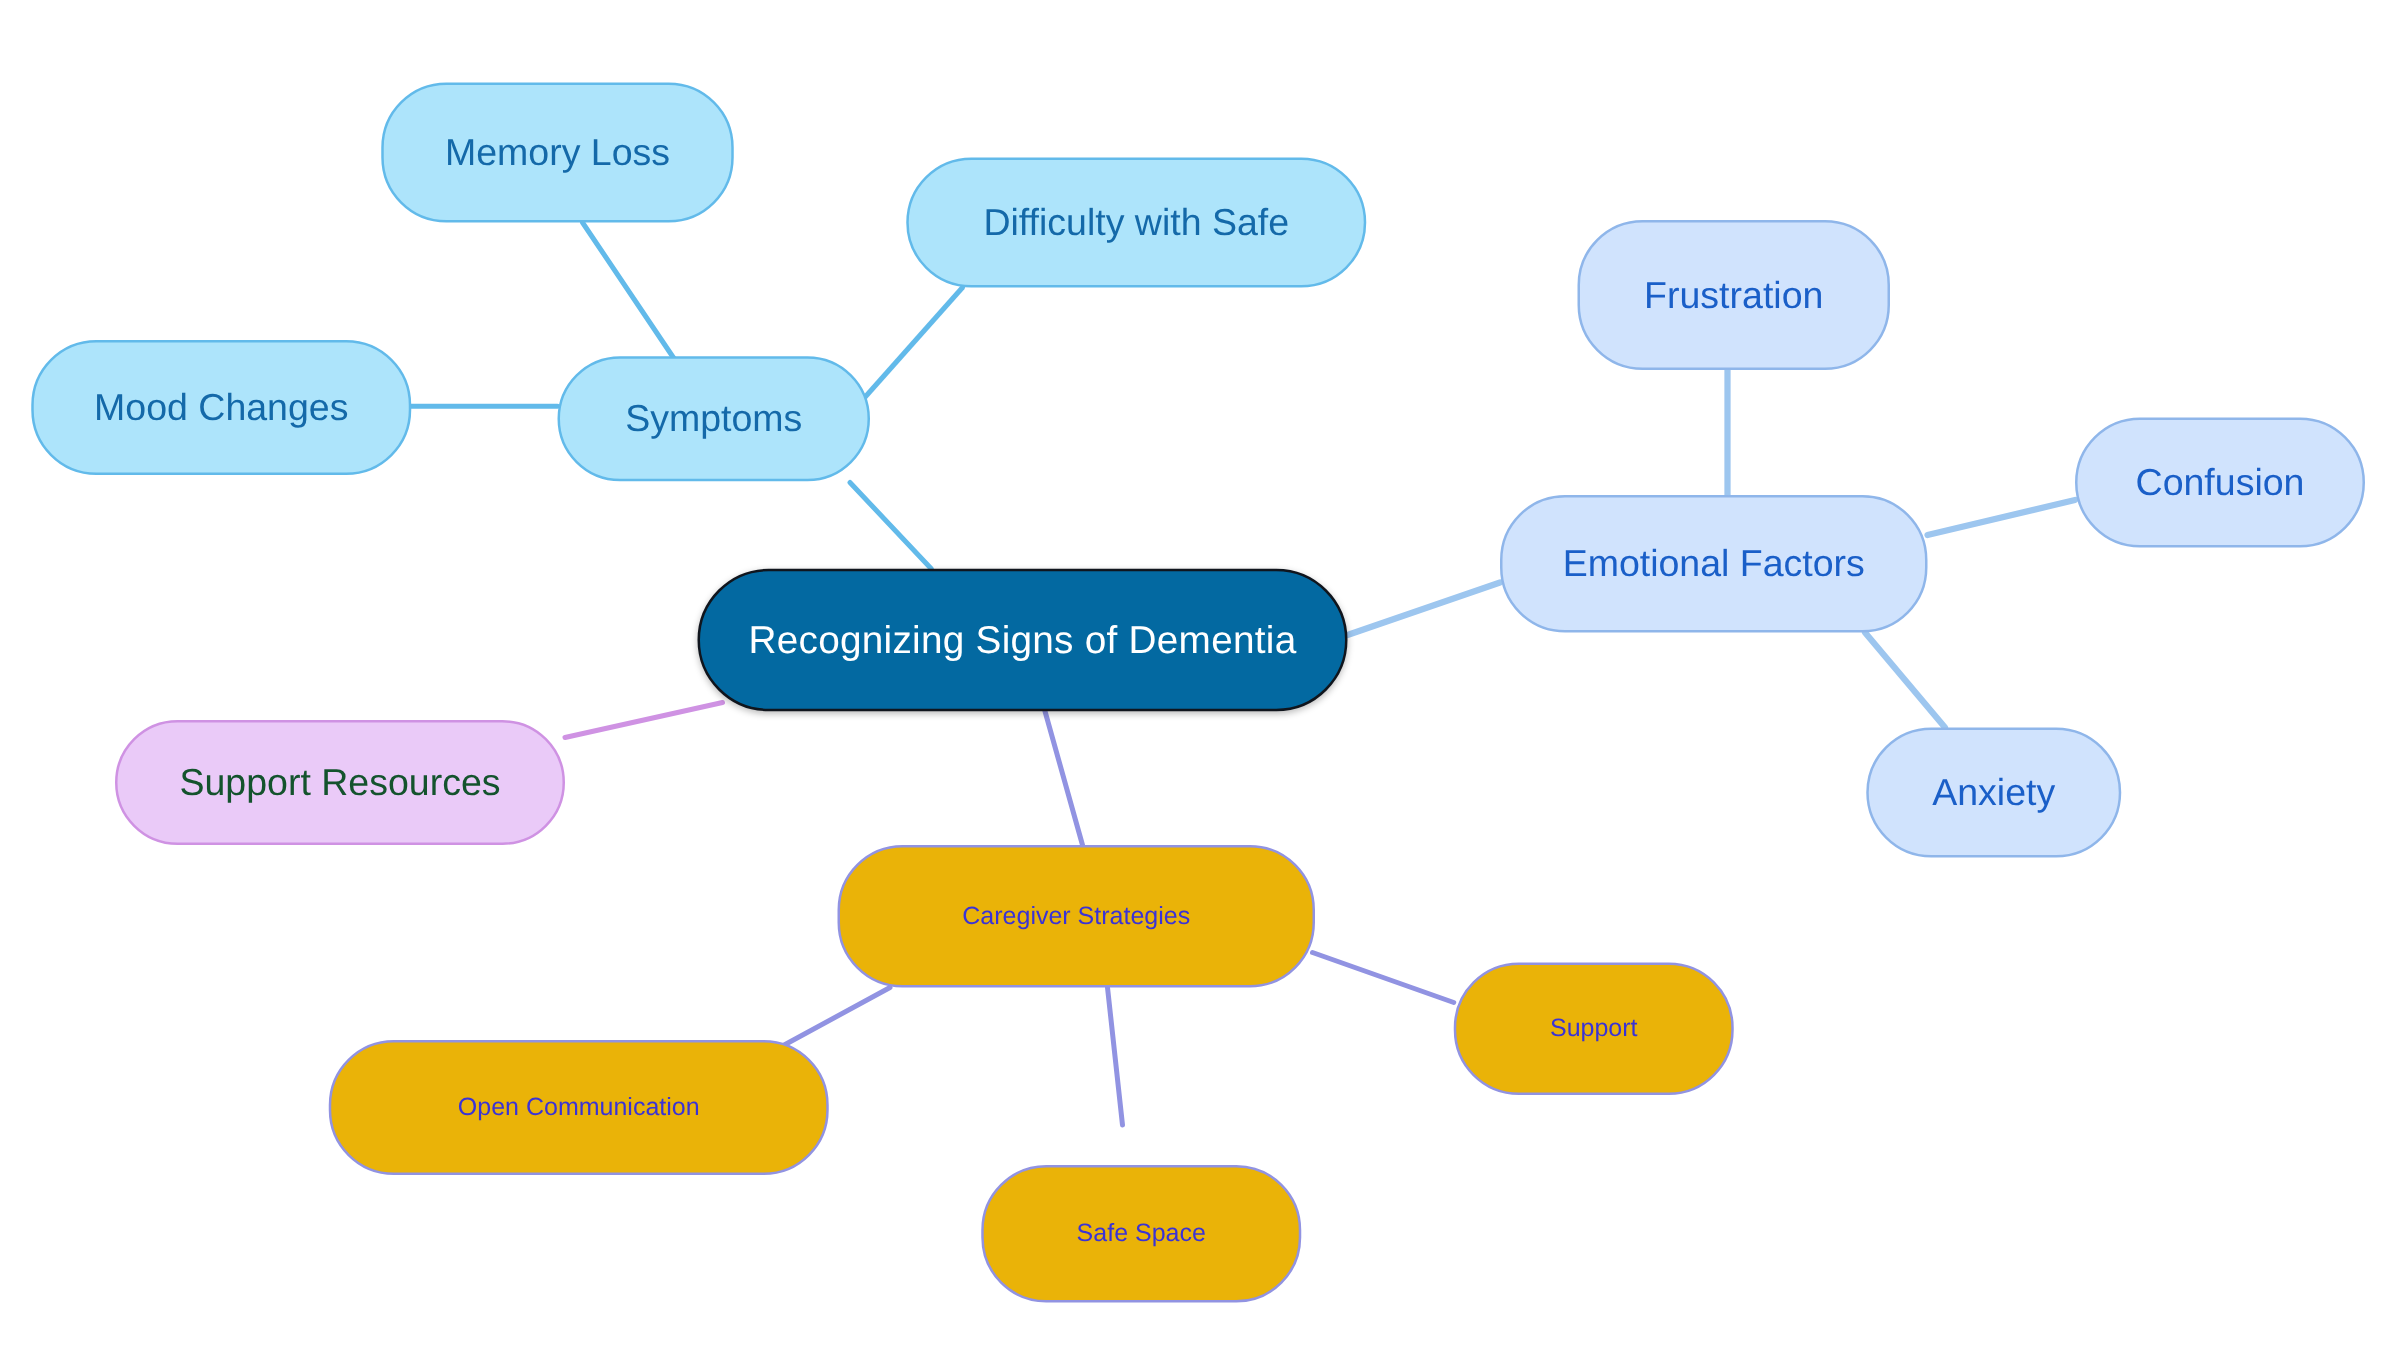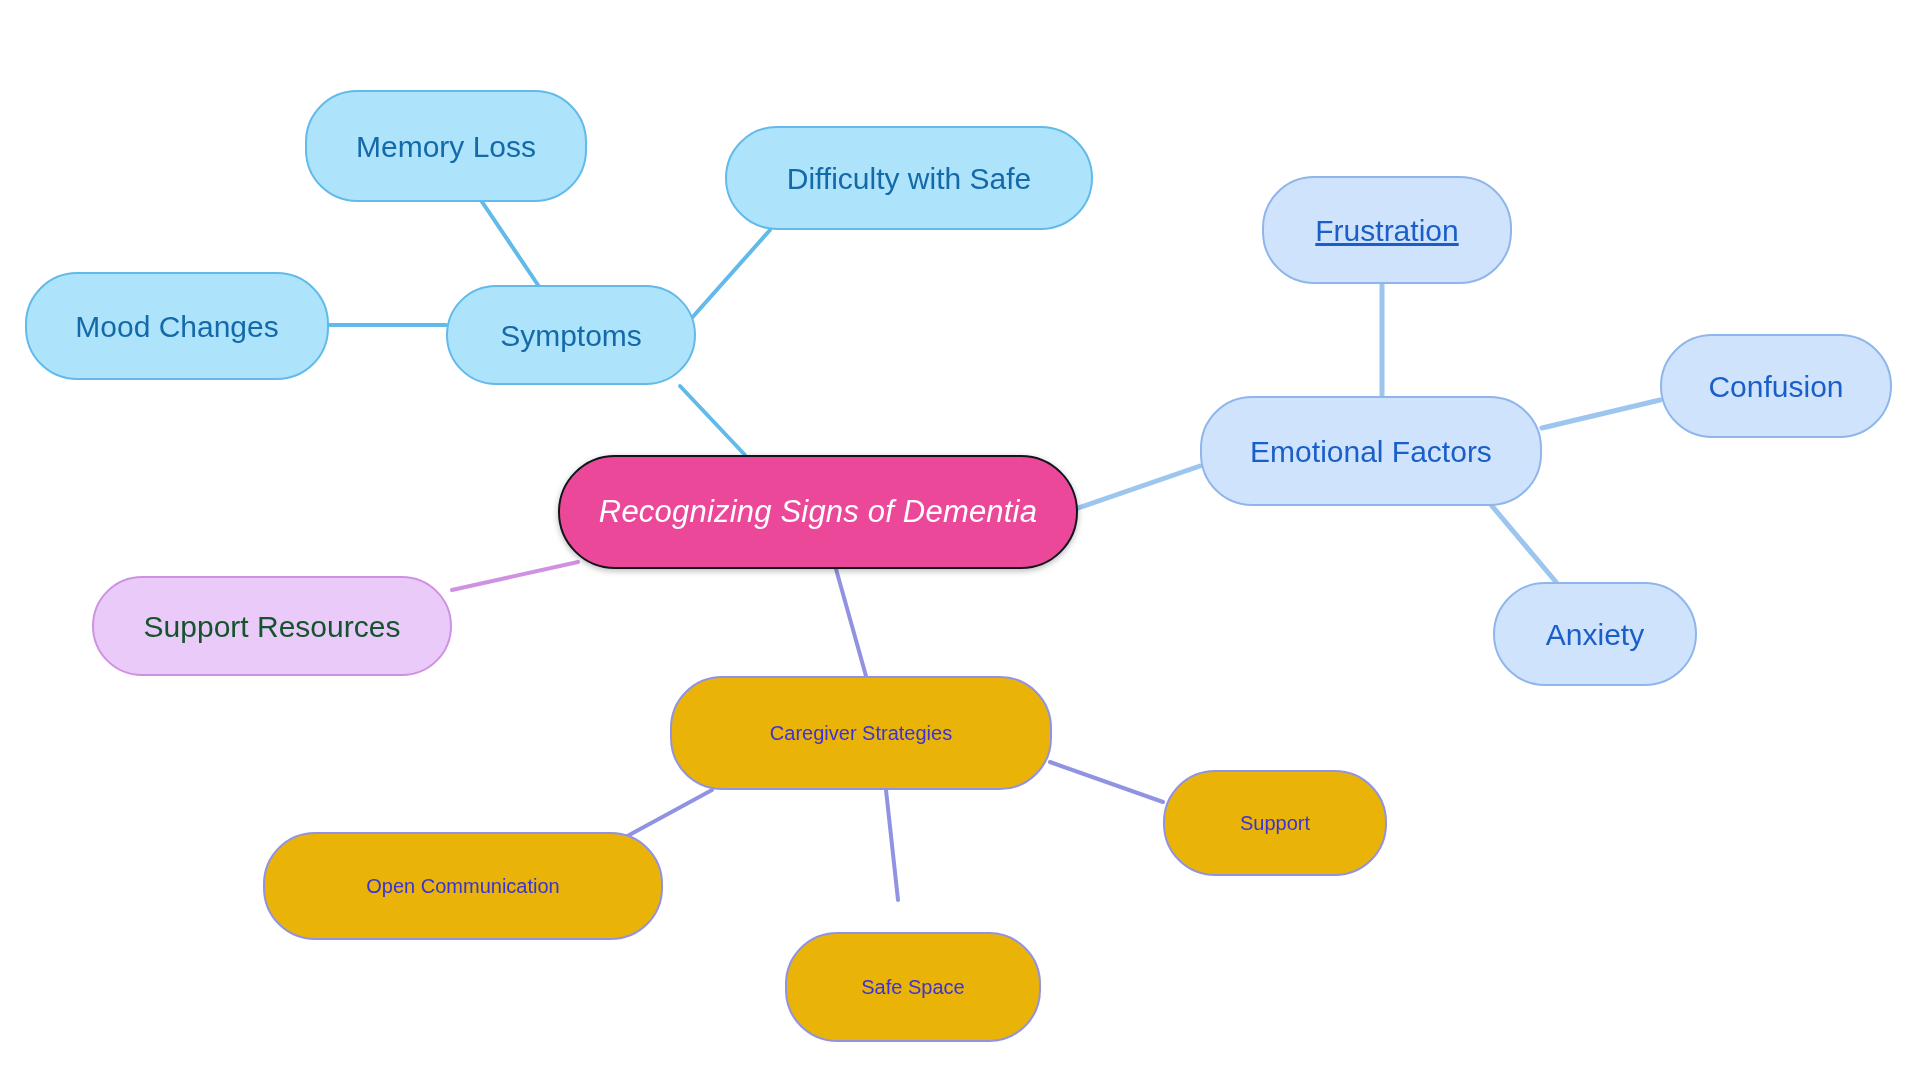--- a/index.html
+++ b/index.html
@@ -34,28 +34,27 @@
     display: flex;
     align-items: center;
     justify-content: center;
     text-align: center;
     white-space: nowrap;
     border-style: solid;
     border-width: 2px;
     line-height: 1.1;
   }
   .node-root {
-    background: #ec4899;
+    background: #0369a1;
     border-color: #10151d;
     color: #ffffff;
     border-radius: 60px;
     font-size: 31px;
     box-shadow: 0 2px 6px rgba(0,0,0,0.28);
     letter-spacing: 0.2px;
-    font-style: italic;
   }
   .node-cyan {
     background: #ade4fb;
     border-color: #62baea;
     color: #1469a9;
     border-radius: 52px;
     font-size: 30px;
   }
   .node-blue {
     background: #d0e3fd;
@@ -105,33 +104,33 @@
       <line x1="1050" y1="762" x2="1163" y2="802" stroke="#9193e2" stroke-width="4" stroke-linecap="round"></line>
     </svg>
 
   <div id="node-layer">
       <div class="node node-root" style="left: 558px; top: 455px; width: 520px; height: 114px;">
         <span class="node-label">Recognizing Signs of Dementia</span>
       </div>
       <div class="node node-cyan" style="left: 446px; top: 285px; width: 250px; height: 100px;">
         <span class="node-label">Symptoms</span>
       </div>
-      <div class="node node-cyan" style="left: 305px; top: 66px; width: 282px; height: 112px; margin-top: 24px;">
+      <div class="node node-cyan" style="left: 305px; top: 66px; width: 282px; height: 112px;">
         <span class="node-label">Memory Loss</span>
       </div>
       <div class="node node-cyan" style="left: 725px; top: 126px; width: 368px; height: 104px;">
         <span class="node-label">Difficulty with Safe</span>
       </div>
       <div class="node node-cyan" style="left: 25px; top: 272px; width: 304px; height: 108px;">
         <span class="node-label">Mood Changes</span>
       </div>
       <div class="node node-blue" style="left: 1200px; top: 396px; width: 342px; height: 110px;">
         <span class="node-label">Emotional Factors</span>
       </div>
-      <div class="node node-blue" style="left: 1262px; top: 176px; width: 250px; height: 108px; text-decoration: underline;">
+      <div class="node node-blue" style="left: 1262px; top: 176px; width: 250px; height: 120px;">
         <span class="node-label">Frustration</span>
       </div>
       <div class="node node-blue" style="left: 1660px; top: 334px; width: 232px; height: 104px;">
         <span class="node-label">Confusion</span>
       </div>
       <div class="node node-blue" style="left: 1493px; top: 582px; width: 204px; height: 104px;">
         <span class="node-label">Anxiety</span>
       </div>
       <div class="node node-periwinkle" style="left: 670px; top: 676px; width: 382px; height: 114px;">
         <span class="node-label">Caregiver Strategies</span>

